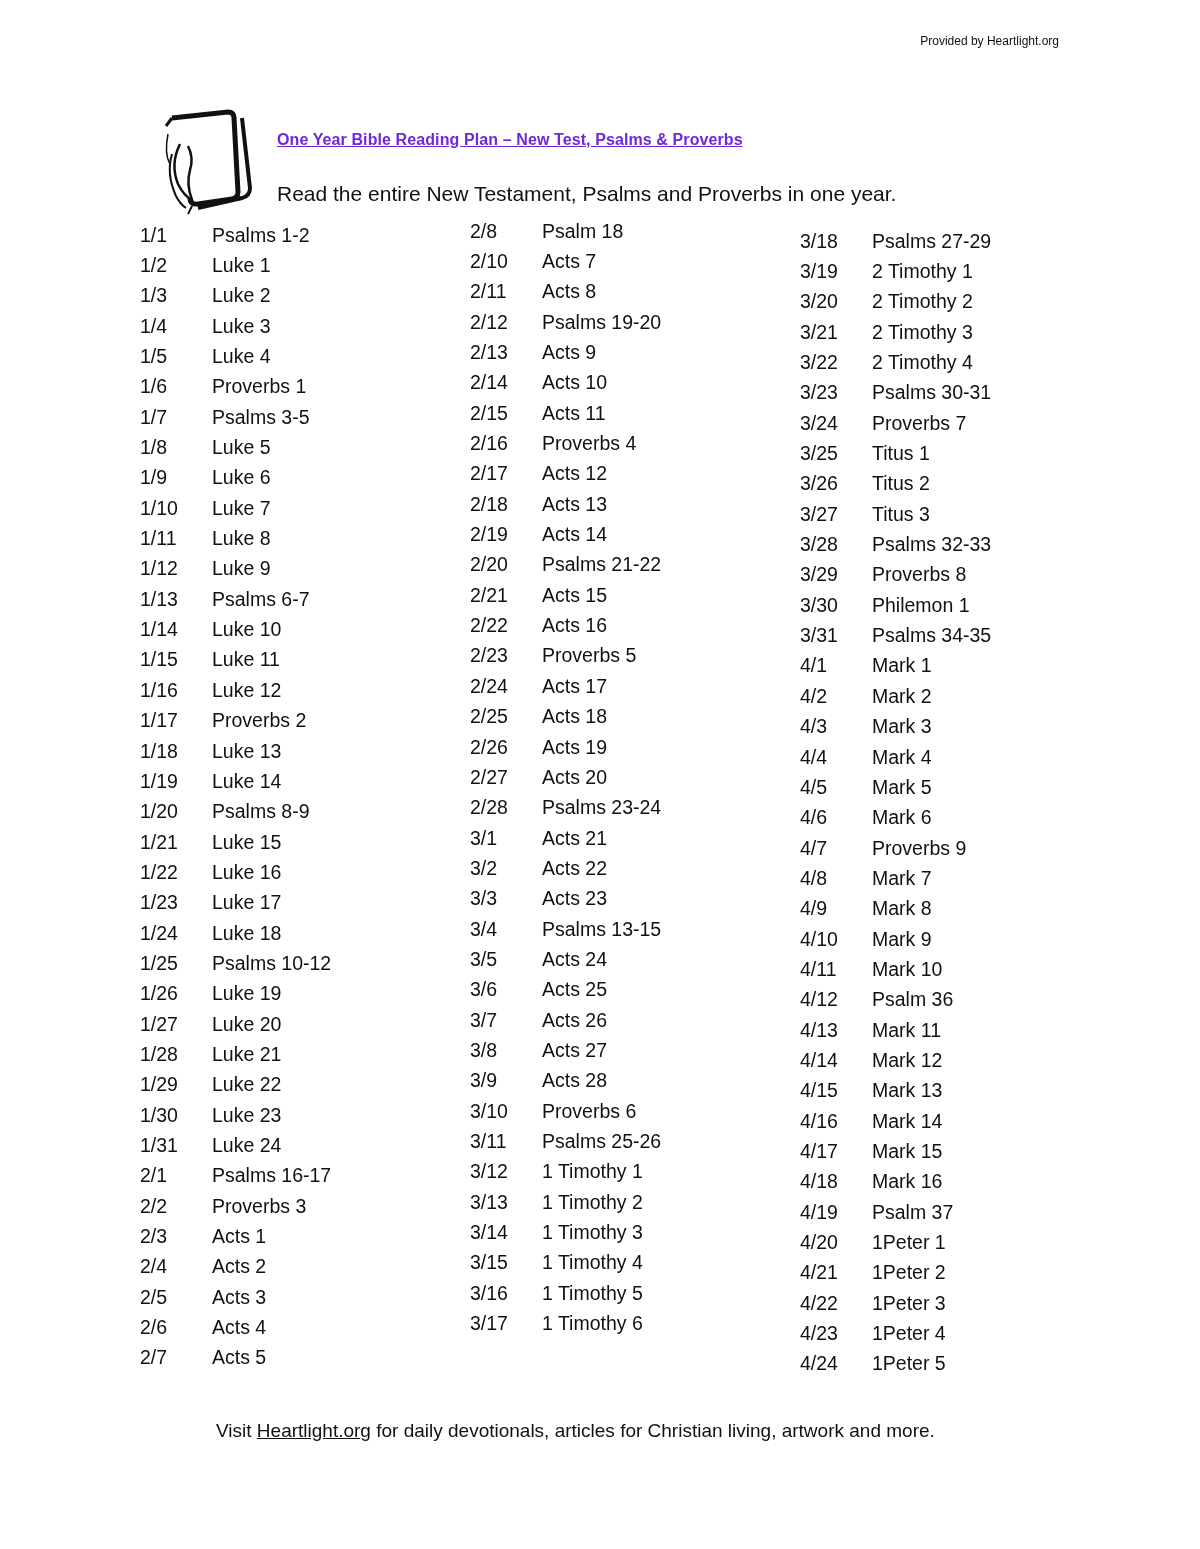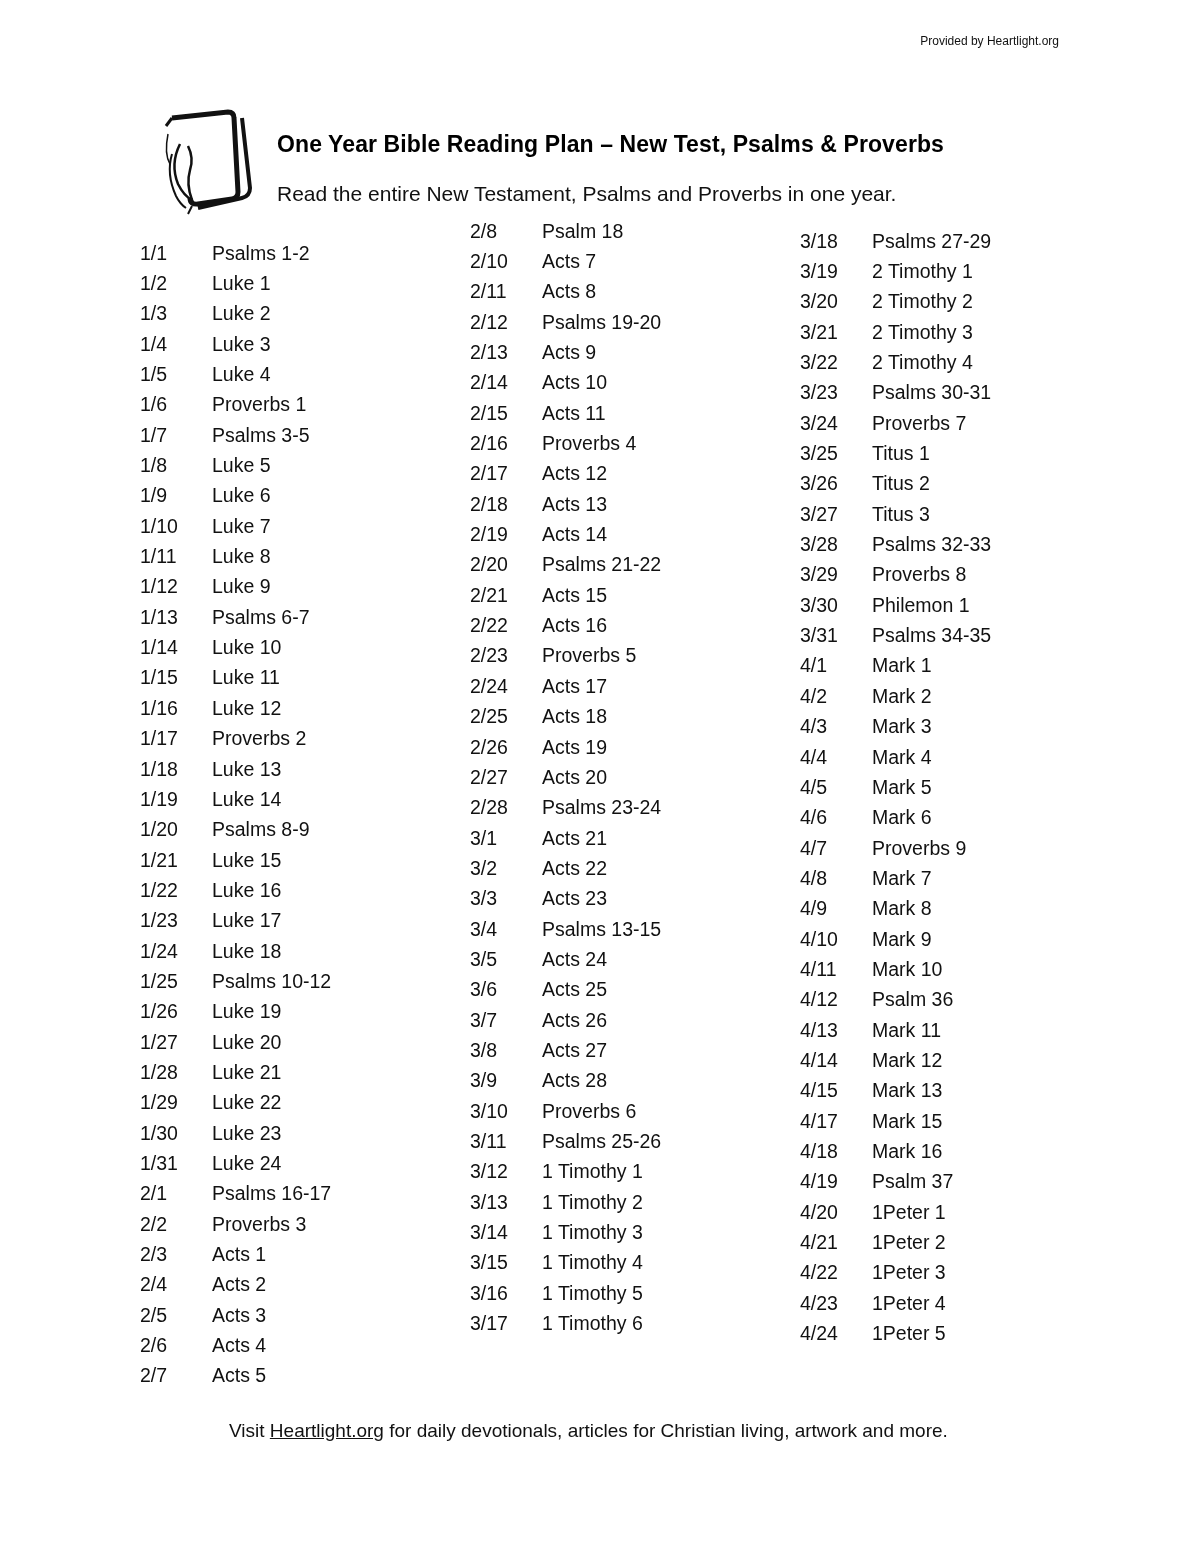--- a/index.html
+++ b/index.html
@@ -1,29 +1,29 @@
 <!DOCTYPE html>
 <html><head>
   <meta charset="utf-8">
   <style>
     html, body { margin: 0; padding: 0; background: #ffffff; }
     body { width: 1200px; height: 1549px; position: relative; overflow: hidden;
       font-family: "Liberation Sans", sans-serif; color: #111; }
     .provided { position: absolute; top: 34px; right: 141px; font-size: 12px; color: #111; }
     .logo { position: absolute; left: 158px; top: 104px; width: 105px; height: 112px; }
-    .title { position: absolute; left: 277px; top: 131px; font-size: 23px; font-weight: bold; color: #000000; letter-spacing: 0.1px; }
+    .title { position: absolute; left: 277px; top: 131px; font-size: 16px; font-weight: bold; color: #6d28d9; letter-spacing: 0.1px; text-decoration: underline; }
     .subtitle { position: absolute; left: 277px; top: 162px; font-size: 21px; color: #111; margin-top: 20px; }
-    .col { position: absolute; top: 238px; width: 320px; }
+    .col { position: absolute; top: 220px; width: 320px; }
     .col1 { left: 140px; }
     .col2 { left: 470px; top: 216px; }
     .col3 { left: 800px; top: 226px; }
     .row { height: 30.35px; display: flex; align-items: center; font-size: 19.5px; }
     .date { width: 72px; display: inline-block; }
     .reading { display: inline-block; }
-    .footer { position: absolute; top: 1420px; left: 13px; width: 968px; text-align: center; font-size: 19px; padding-left: 190px; box-sizing: border-box; text-align: left; padding-left: 216px; }
+    .footer { position: absolute; top: 1420px; left: 0; width: 968px; text-align: center; font-size: 19px; padding-left: 190px; box-sizing: border-box; text-align: left; padding-left: 216px; }
     .footer a { color: #111; text-decoration: underline; }
   </style>
 </head>
 <body>
 
 <div class="provided">Provided by Heartlight.org</div>
 
 <div class="logo">
   <svg width="105" height="112" viewBox="0 0 105 112">
     <path d="M14 14 L70 8 Q76 8 76 14 L80 88 Q80 94 74 95 L40 100 Q32 101 32 94" fill="none" stroke="#111" stroke-width="5"></path>
@@ -454,20 +454,24 @@
     </div>
     <div class="row">
       <span class="date">4/14</span>
       <span class="reading">Mark 12</span>
     </div>
     <div class="row">
       <span class="date">4/15</span>
       <span class="reading">Mark 13</span>
     </div>
     <div class="row">
+      <span class="date">4/16</span>
+      <span class="reading">Mark 14</span>
+    </div>
+    <div class="row">
       <span class="date">4/17</span>
       <span class="reading">Mark 15</span>
     </div>
     <div class="row">
       <span class="date">4/18</span>
       <span class="reading">Mark 16</span>
     </div>
     <div class="row">
       <span class="date">4/19</span>
       <span class="reading">Psalm 37</span>

